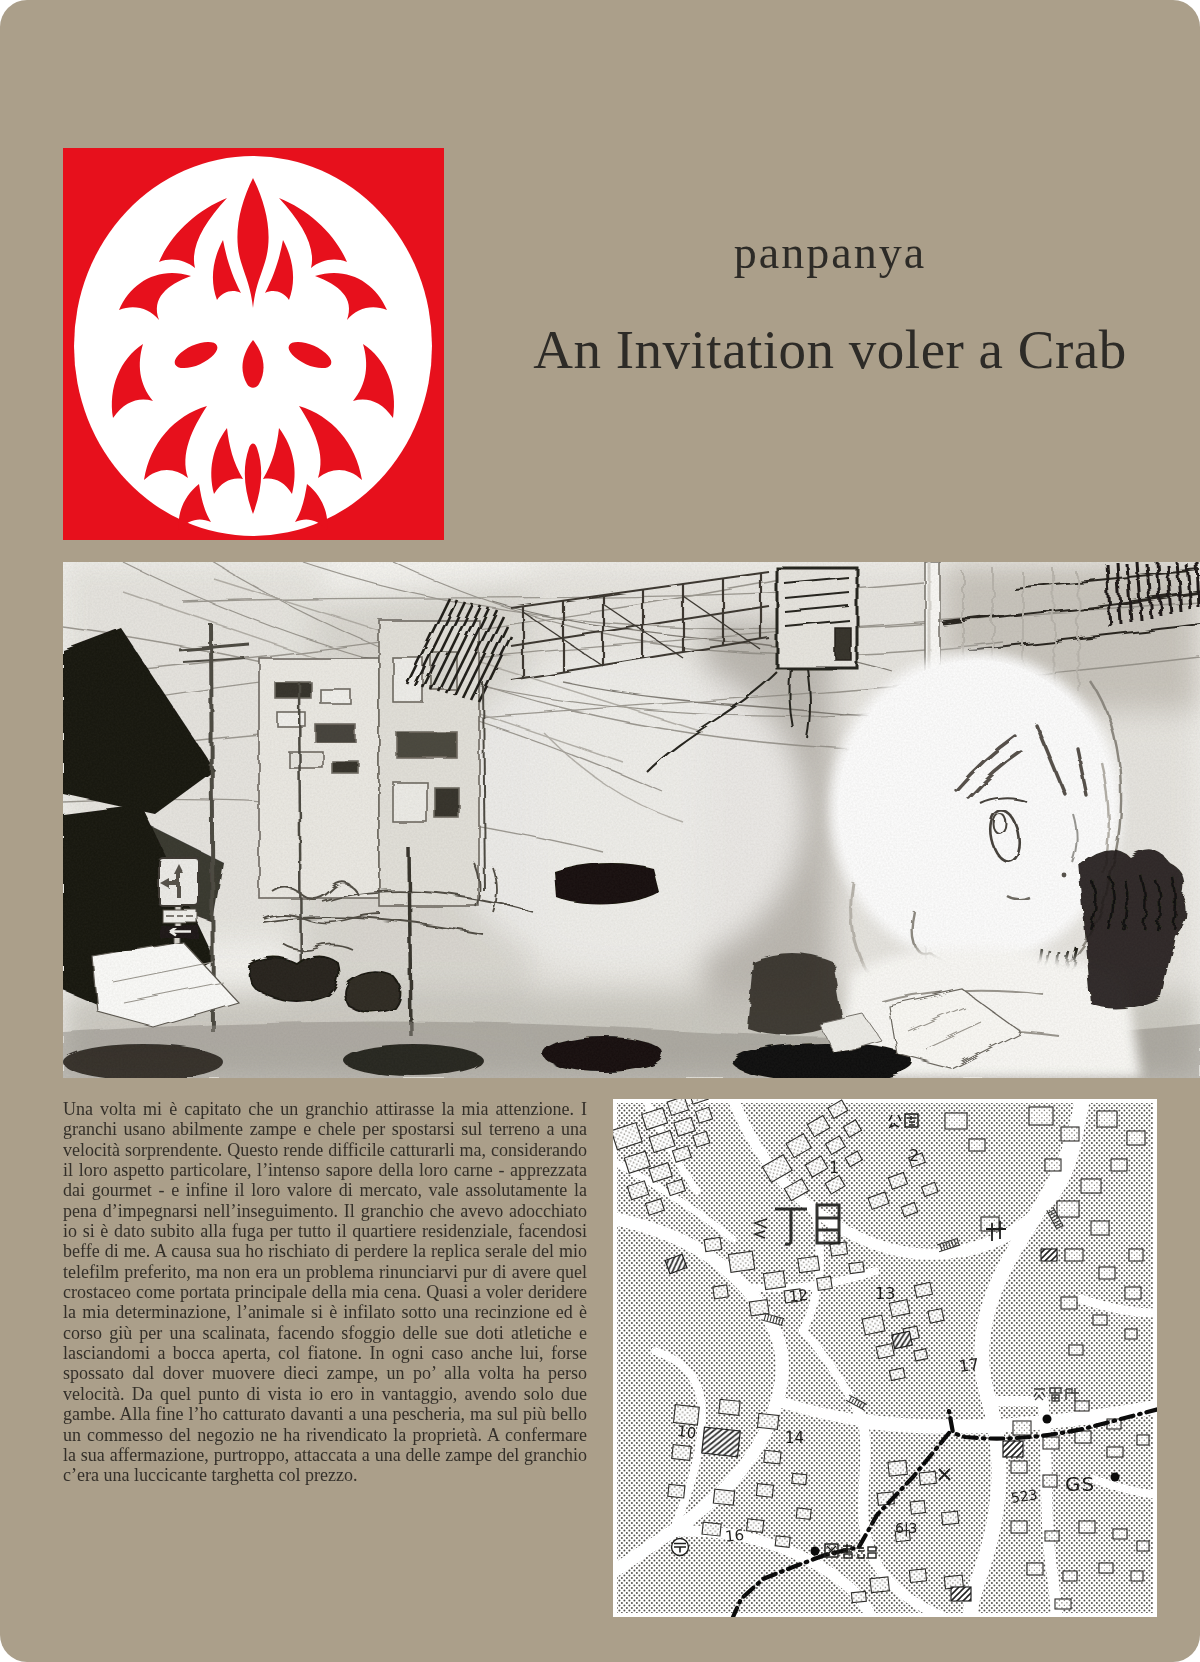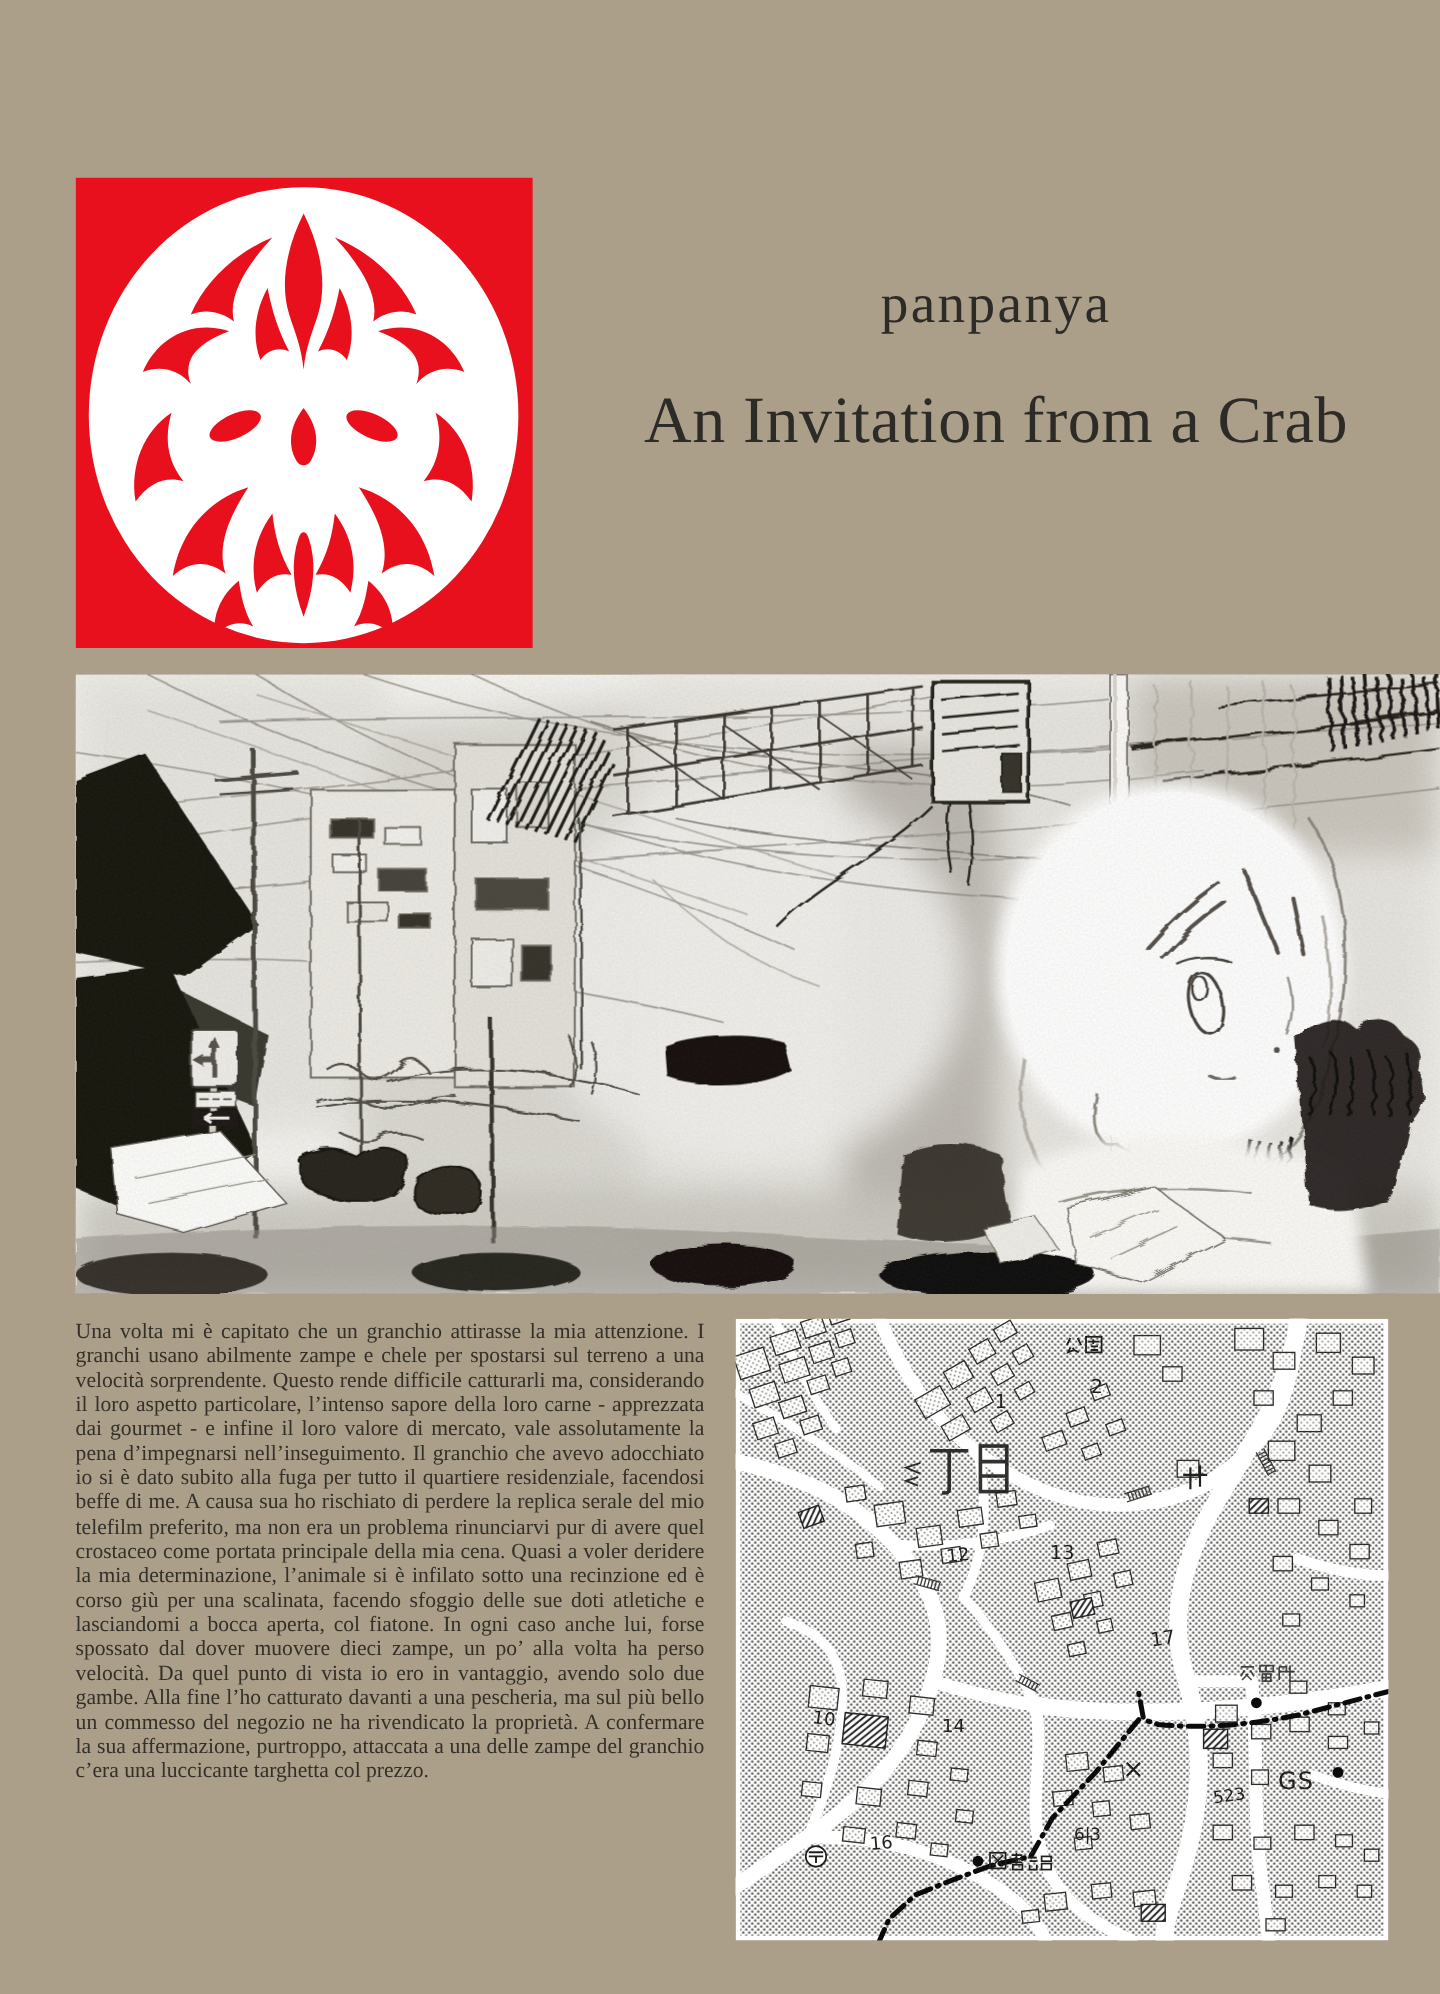--- a/index.html
+++ b/index.html
@@ -1,17 +1,17 @@
 <!DOCTYPE html>
 <html><head>
 <meta charset="utf-8">
 <style>
   html,body{margin:0;padding:0;}
   .page{position:relative;width:1200px;height:1662px;background:#ab9f8a;overflow:hidden;
-        font-family:"Liberation Serif","DejaVu Serif",serif;}
+        font-family:"Liberation Serif","DejaVu Serif",serif;border-radius:27px;}
   .logo{position:absolute;left:63px;top:148px;width:381px;height:392px;}
   .logo svg{display:block;width:100%;height:100%;}
   .header-block{position:absolute;left:460px;top:0;width:740px;text-align:center;color:#2d2b27;}
   .author{position:absolute;left:0;top:226px;width:740px;font-size:46px;letter-spacing:2px;font-weight:400;}
   .title{position:absolute;left:0;top:318px;width:740px;font-size:55px;letter-spacing:0.5px;font-weight:400;margin:0;}
   .illustration{position:absolute;left:63px;top:562px;width:1137px;height:516px;}
   .illustration svg{display:block;width:100%;height:100%;}
   .synopsis{position:absolute;left:63px;top:1099px;width:524px;}
   .synopsis p{margin:0;font-size:18px;line-height:20.35px;text-align:justify;color:#332f29;}
   .map{position:absolute;left:613px;top:1099px;width:544px;height:518px;}
@@ -41,21 +41,21 @@
           <path d="M216,280 C231,300 235,323 229,346 C221,333 211,329 200,331 C210,314 214,298 216,280 Z"></path>
           <path d="M244,336 C259,348 266,365 264,382 C254,371 243,369 232,374 C240,361 242,348 244,336 Z"></path>
         </g>
         <use href="#lg-half" transform="translate(380,0) scale(-1,1)"></use>
       </g>
     </svg>
   </div>
 
   <div class="header-block">
     <div class="author">panpanya</div>
-    <h1 class="title">An Invitation from a Crab</h1>
+    <h1 class="title">An Invitation voler a Crab</h1>
   </div>
 
   <div class="illustration">
     <svg viewBox="0 0 1137 516" aria-label="black-and-white pencil sketch of a narrow Japanese shopping street with overhead wires, signboards, utility poles, an air conditioner unit and a large round-headed character gazing left">
       <defs>
         <filter id="il-r1" x="-6%" y="-6%" width="112%" height="112%">
           <feTurbulence type="fractalNoise" baseFrequency="0.015 0.06" numOctaves="2" seed="3" result="n"></feTurbulence>
           <feDisplacementMap in="SourceGraphic" in2="n" scale="5"></feDisplacementMap>
         </filter>
         <filter id="il-r2" x="-8%" y="-8%" width="116%" height="116%">

